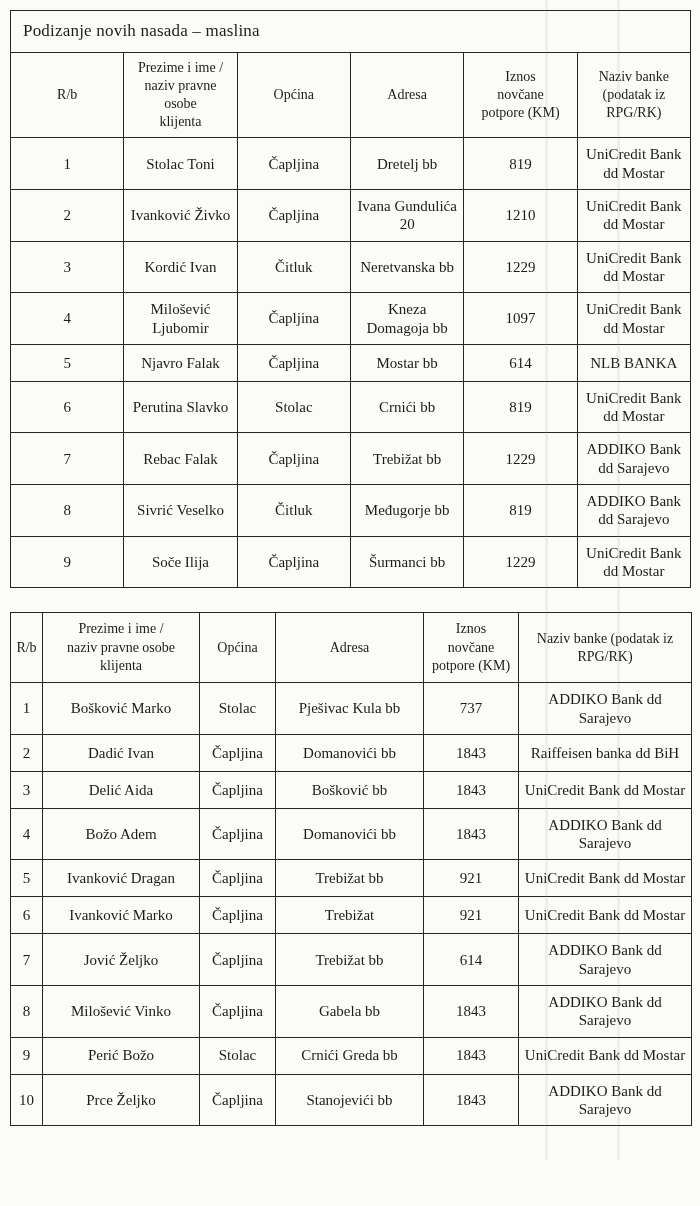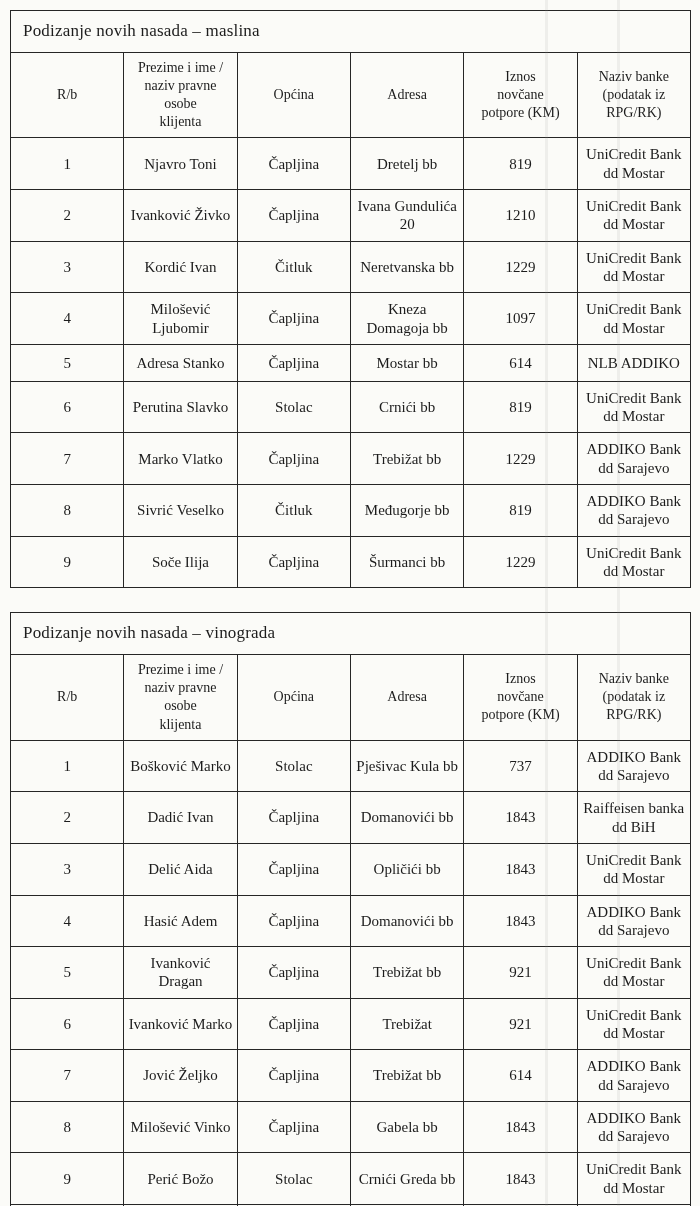--- a/index.html
+++ b/index.html
@@ -92,21 +92,21 @@
         <th class="col-4">Iznos
 novčane
 potpore (KM)</th>
         <th class="col-5">Naziv banke (podatak iz
 RPG/RK)</th>
       </tr>
     </thead>
     <tbody>
         <tr>
           <td class="col-0">1</td>
-          <td class="col-1">Njavro Toni</td>
+          <td class="col-1">Stolac Toni</td>
           <td class="col-2">Čapljina</td>
           <td class="col-3">Dretelj bb</td>
           <td class="col-4">819</td>
           <td class="col-5">UniCredit Bank dd Mostar</td>
         </tr>
         <tr>
           <td class="col-0">2</td>
           <td class="col-1">Ivanković Živko</td>
           <td class="col-2">Čapljina</td>
           <td class="col-3">Ivana Gundulića 20</td>
@@ -124,37 +124,37 @@
         <tr>
           <td class="col-0">4</td>
           <td class="col-1">Milošević Ljubomir</td>
           <td class="col-2">Čapljina</td>
           <td class="col-3">Kneza Domagoja bb</td>
           <td class="col-4">1097</td>
           <td class="col-5">UniCredit Bank dd Mostar</td>
         </tr>
         <tr>
           <td class="col-0">5</td>
-          <td class="col-1">Adresa Stanko</td>
+          <td class="col-1">Njavro Falak</td>
           <td class="col-2">Čapljina</td>
           <td class="col-3">Mostar bb</td>
           <td class="col-4">614</td>
-          <td class="col-5">NLB ADDIKO</td>
+          <td class="col-5">NLB BANKA</td>
         </tr>
         <tr>
           <td class="col-0">6</td>
           <td class="col-1">Perutina Slavko</td>
           <td class="col-2">Stolac</td>
           <td class="col-3">Crnići bb</td>
           <td class="col-4">819</td>
           <td class="col-5">UniCredit Bank dd Mostar</td>
         </tr>
         <tr>
           <td class="col-0">7</td>
-          <td class="col-1">Marko Vlatko</td>
+          <td class="col-1">Rebac Falak</td>
           <td class="col-2">Čapljina</td>
           <td class="col-3">Trebižat bb</td>
           <td class="col-4">1229</td>
           <td class="col-5">ADDIKO Bank dd Sarajevo</td>
         </tr>
         <tr>
           <td class="col-0">8</td>
           <td class="col-1">Sivrić Veselko</td>
           <td class="col-2">Čitluk</td>
           <td class="col-3">Međugorje bb</td>
@@ -167,23 +167,20 @@
           <td class="col-2">Čapljina</td>
           <td class="col-3">Šurmanci bb</td>
           <td class="col-4">1229</td>
           <td class="col-5">UniCredit Bank dd Mostar</td>
         </tr>
       </tbody>
   </table>
 
   <table class="doc-table">
     <thead>
-      <tr class="title-row">
-        <th colspan="6">Podizanje novih nasada – vinograda</th>
-      </tr>
       <tr class="header-row">
         <th class="col-0">R/b</th>
         <th class="col-1">Prezime i ime /
 naziv pravne osobe
 klijenta</th>
         <th class="col-2">Općina</th>
         <th class="col-3">Adresa</th>
         <th class="col-4">Iznos
 novčane
 potpore (KM)</th>
@@ -205,27 +202,27 @@
           <td class="col-1">Dadić Ivan</td>
           <td class="col-2">Čapljina</td>
           <td class="col-3">Domanovići bb</td>
           <td class="col-4">1843</td>
           <td class="col-5">Raiffeisen banka dd BiH</td>
         </tr>
         <tr>
           <td class="col-0">3</td>
           <td class="col-1">Delić Aida</td>
           <td class="col-2">Čapljina</td>
-          <td class="col-3">Opličići bb</td>
+          <td class="col-3">Bošković bb</td>
           <td class="col-4">1843</td>
           <td class="col-5">UniCredit Bank dd Mostar</td>
         </tr>
         <tr>
           <td class="col-0">4</td>
-          <td class="col-1">Hasić Adem</td>
+          <td class="col-1">Božo Adem</td>
           <td class="col-2">Čapljina</td>
           <td class="col-3">Domanovići bb</td>
           <td class="col-4">1843</td>
           <td class="col-5">ADDIKO Bank dd Sarajevo</td>
         </tr>
         <tr>
           <td class="col-0">5</td>
           <td class="col-1">Ivanković Dragan</td>
           <td class="col-2">Čapljina</td>
           <td class="col-3">Trebižat bb</td>

